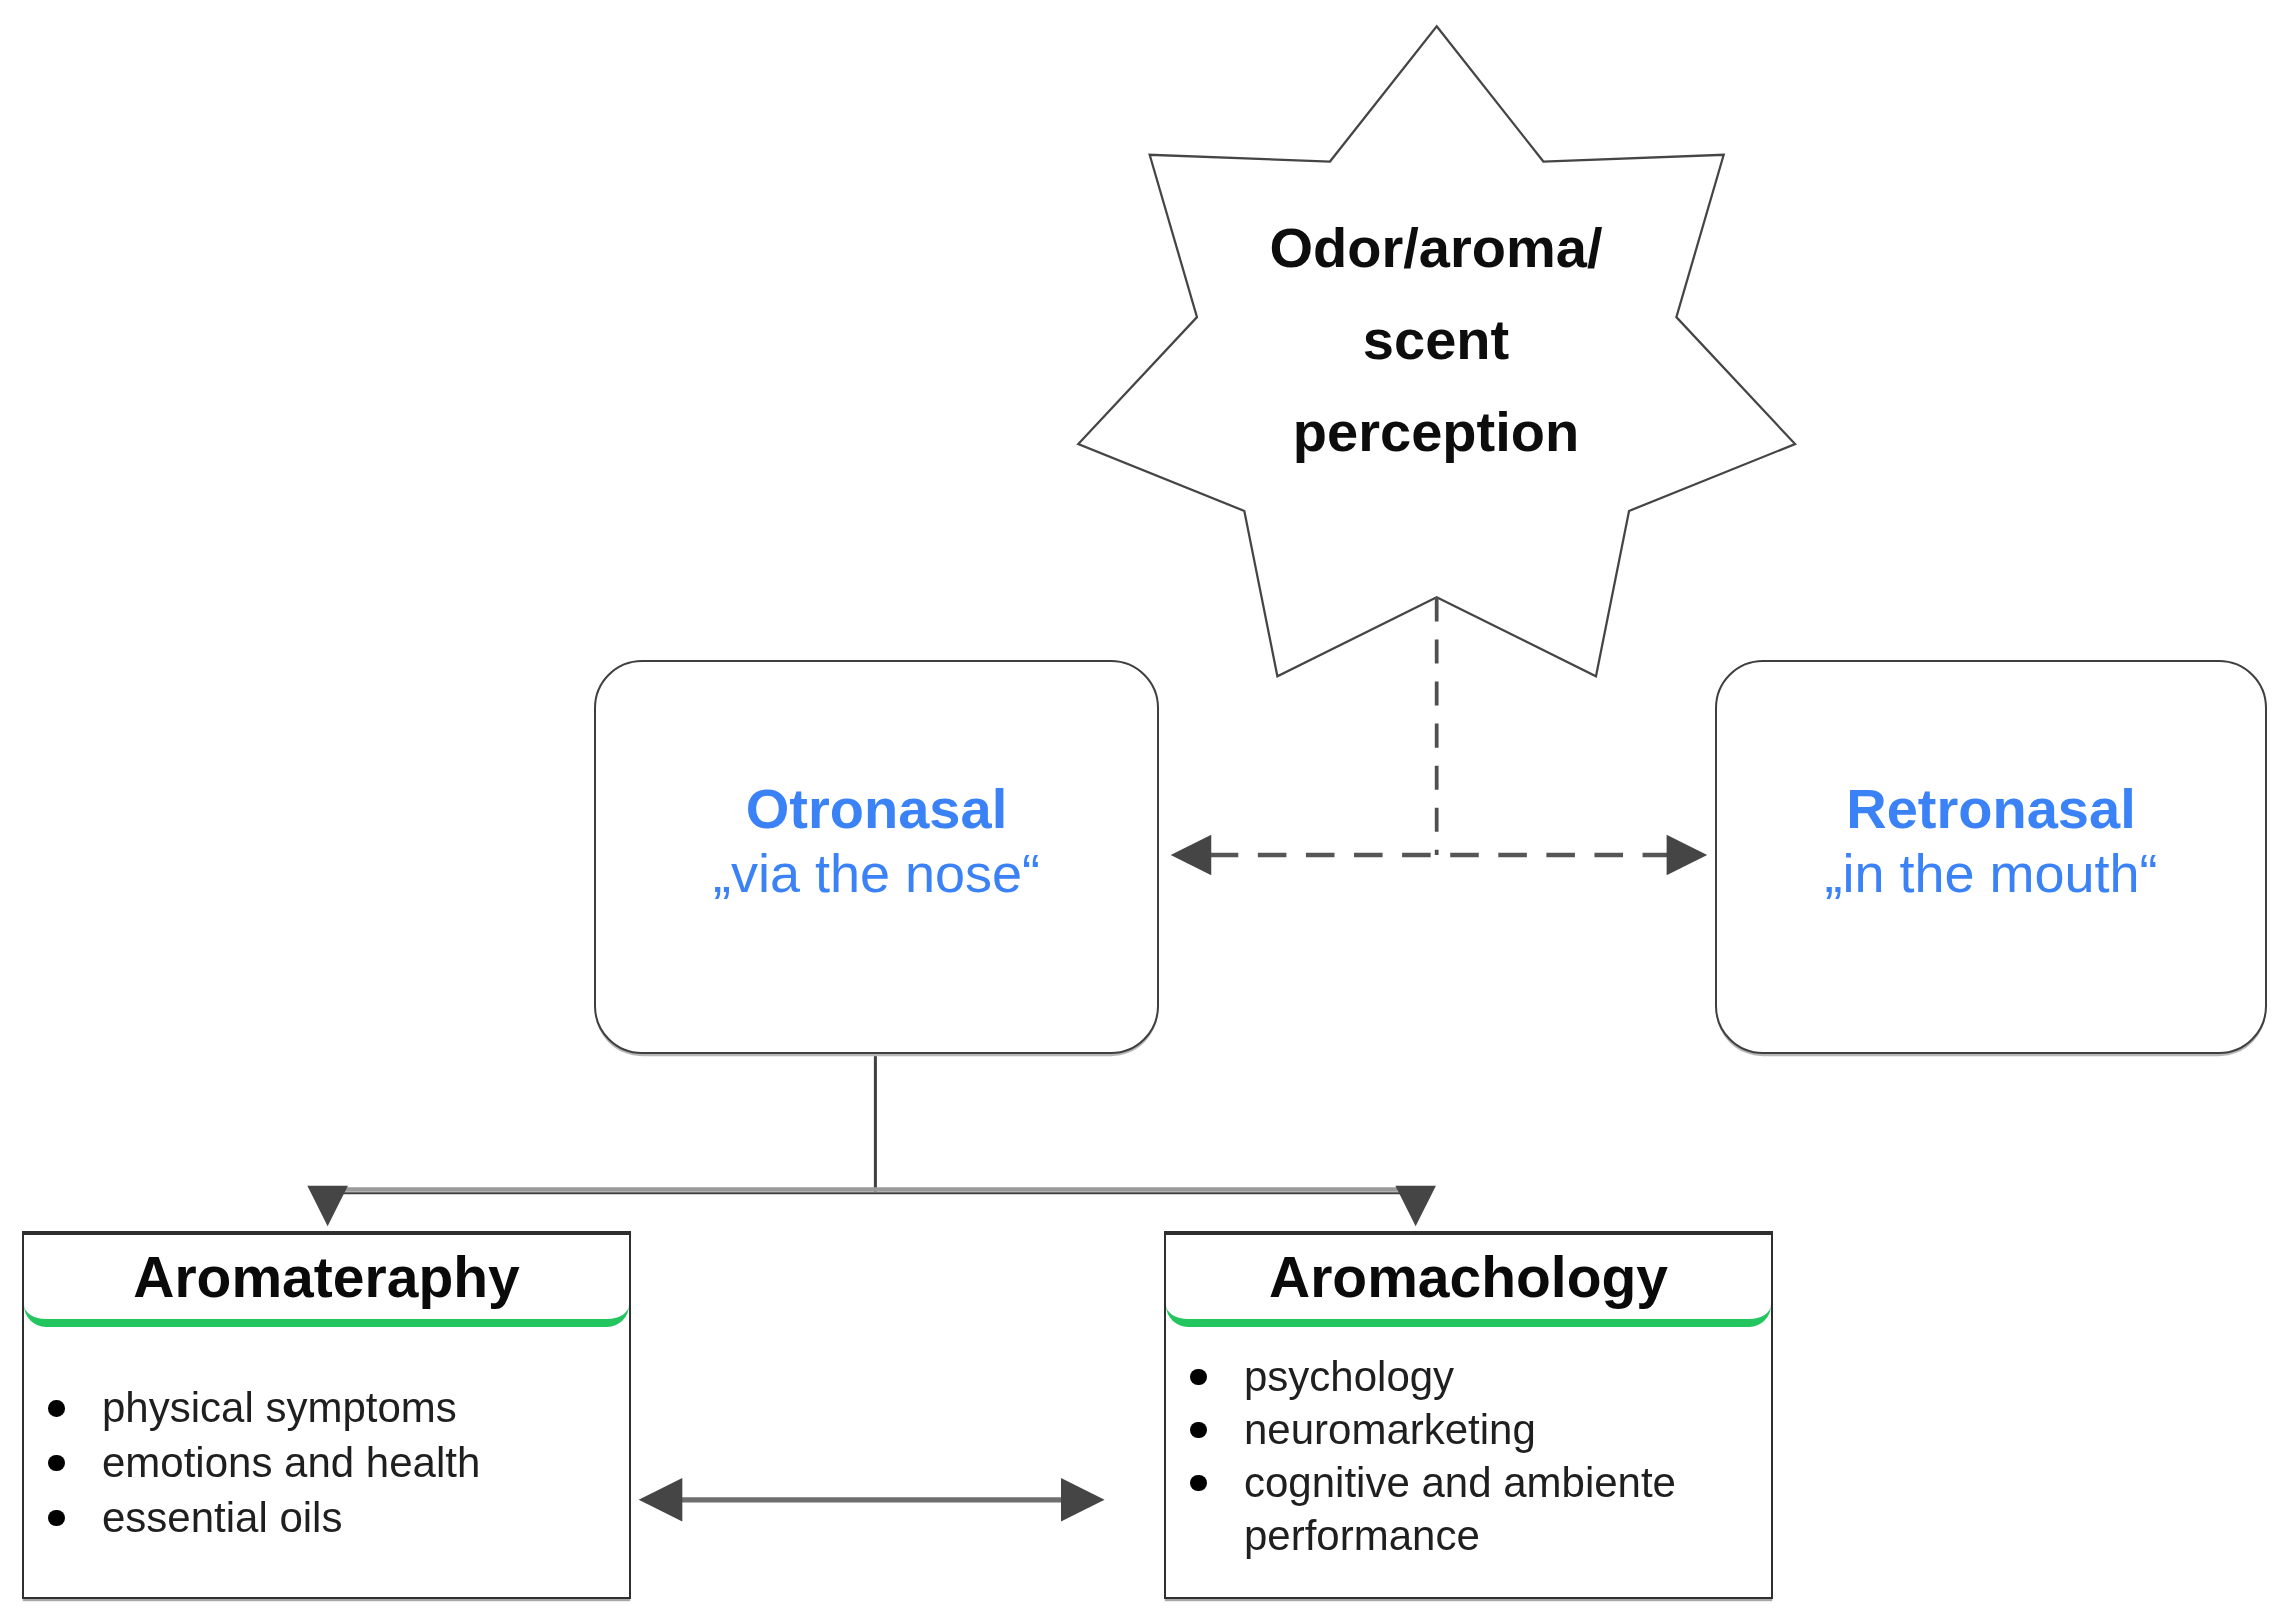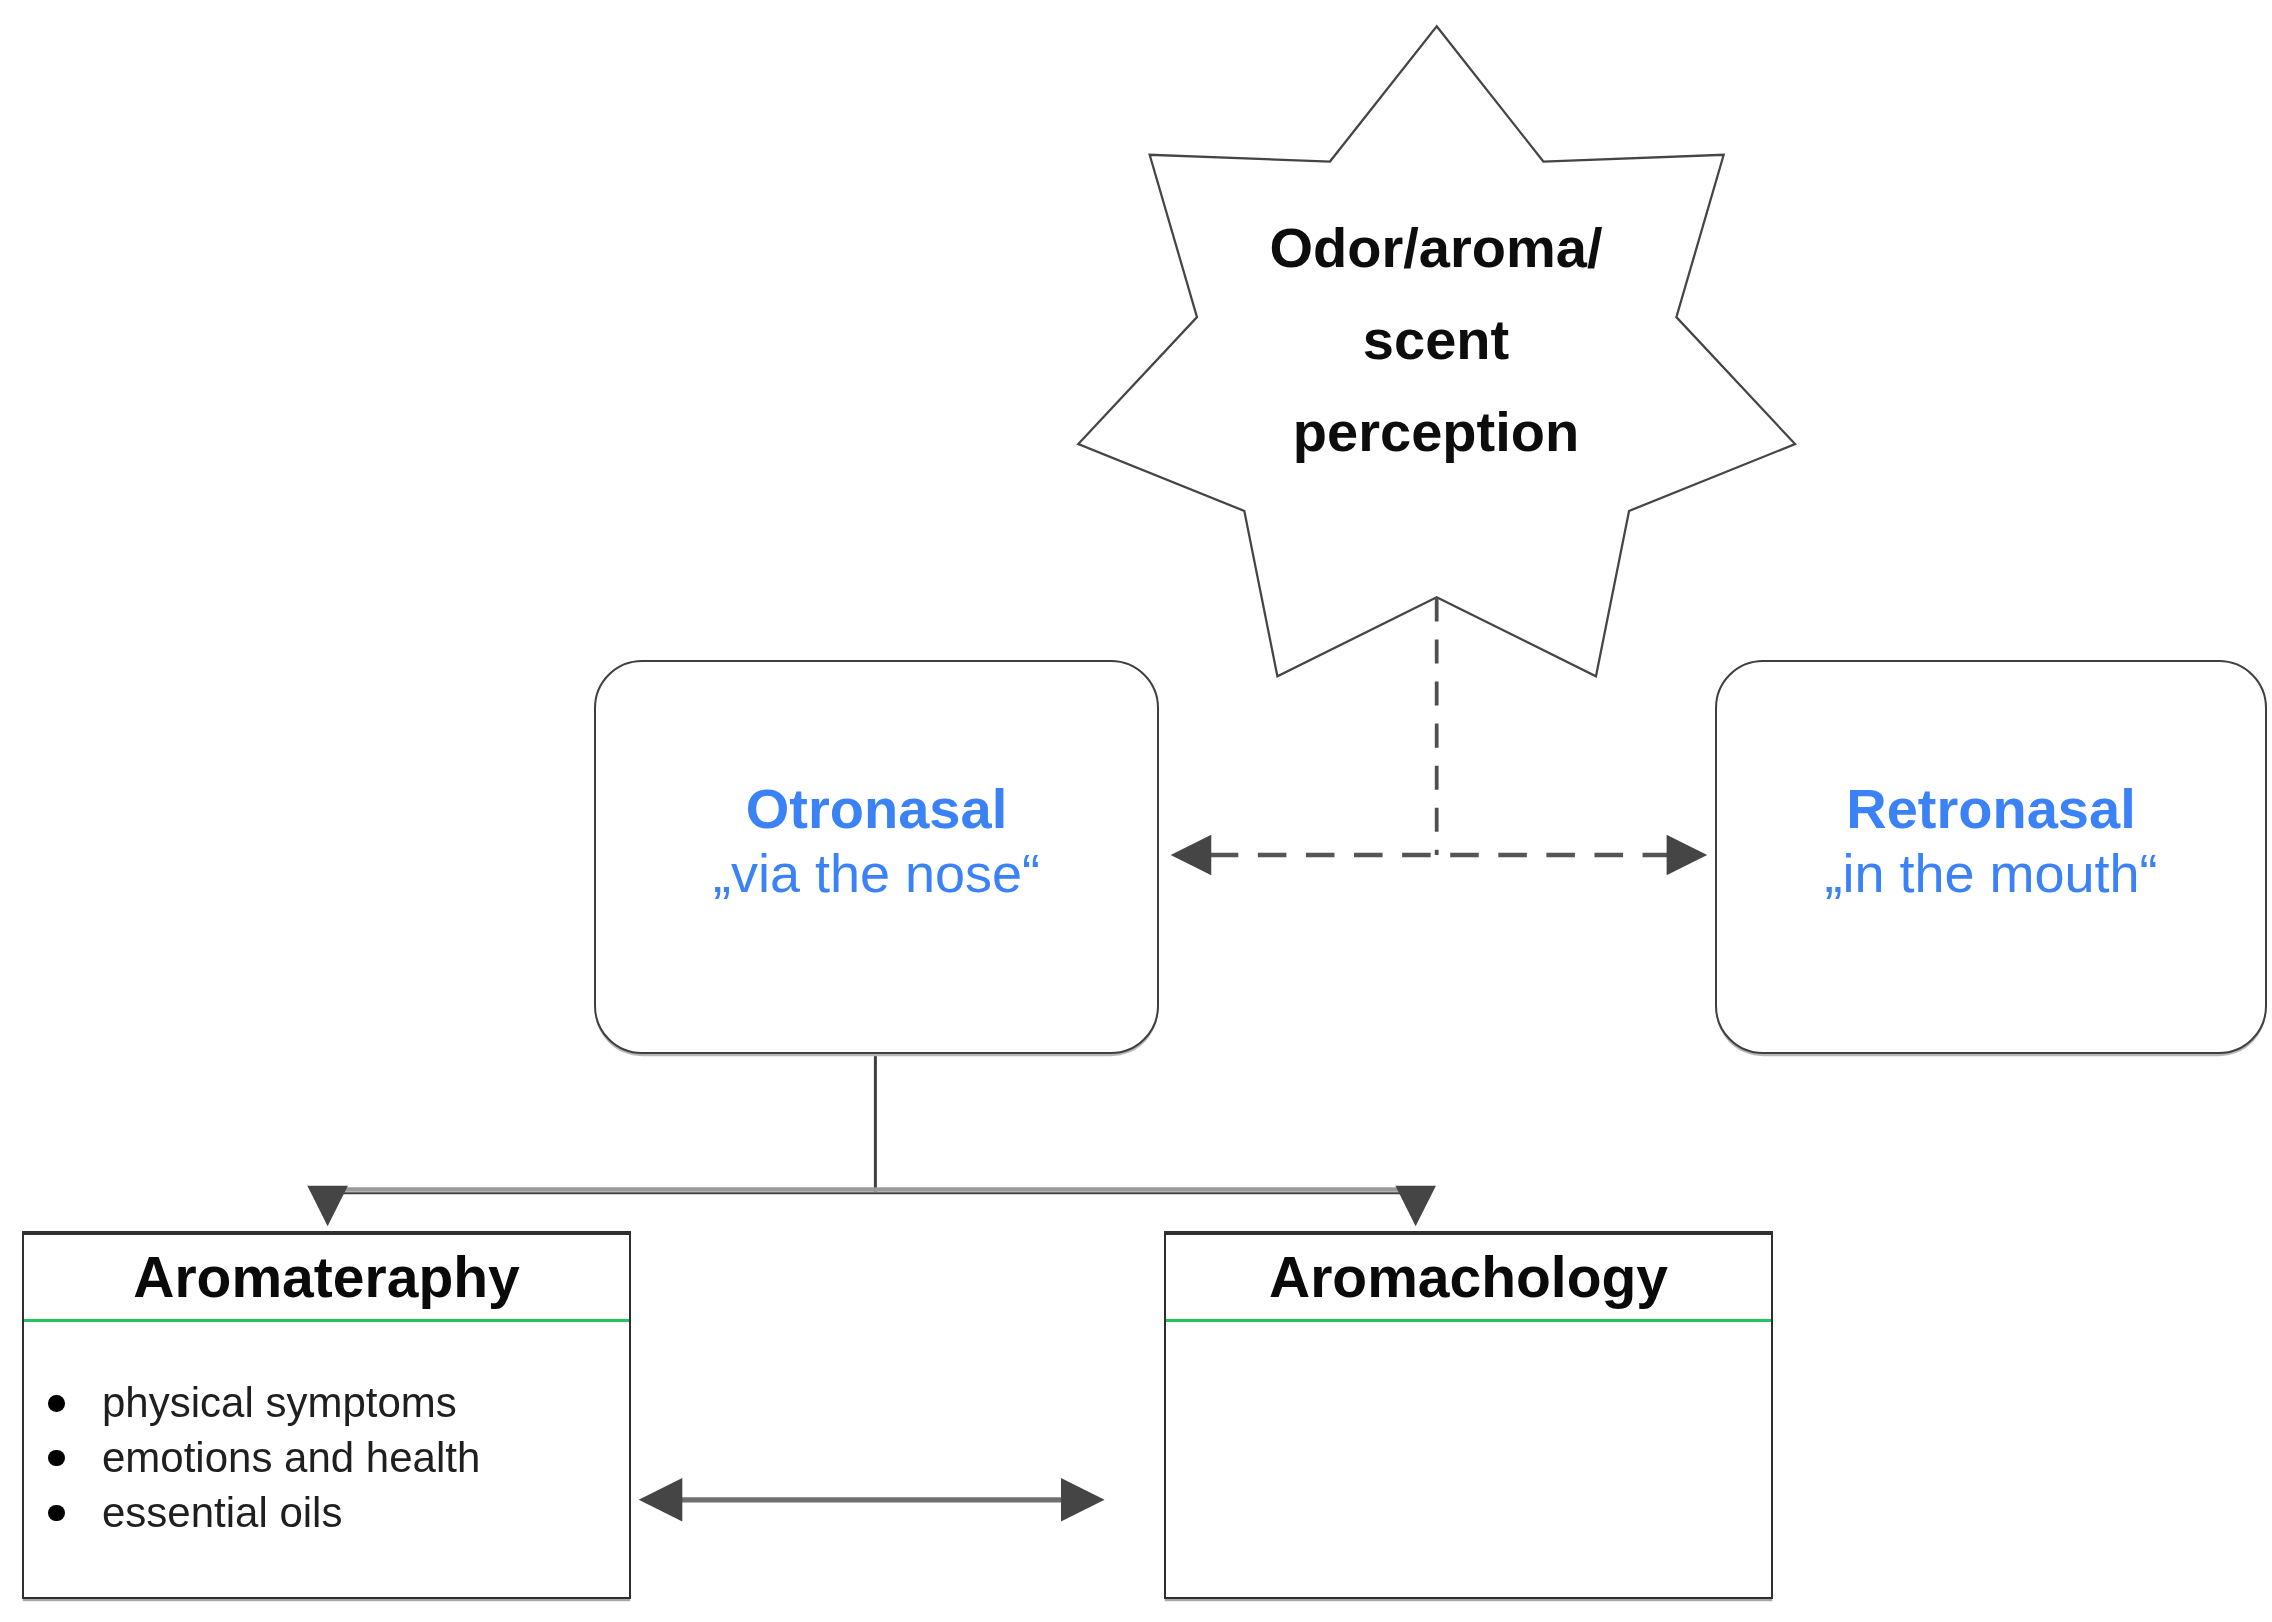--- a/index.html
+++ b/index.html
@@ -32,22 +32,22 @@
 
   
   .sqbox{
     position:absolute; width:609px; height:368px; background:#ffffff;
     border:2.3px solid #2f2f2f; border-top-width:4.5px;
     box-shadow:0 3px 0 -0.8px #a8a8a8; box-sizing:border-box;
   }
   #aromatherapy{left:22px; top:1231px;}
   #aromachology{left:1164px; top:1231px;}
   .sq-header{
-    height:84px; border-bottom:3px solid #22c55e;
-    display:flex; align-items:center; justify-content:center;
+    height:84px; border-bottom:8px solid #22c55e;
+    display:flex; align-items:center; justify-content:center;border-radius:22px;
   }
   .sq-title{font-weight:bold; font-size:57px; color:#0a0a0a;}
   .sq-body{padding:0 45px 0 0;}
   .sq-body ul{margin:0; padding:0; list-style:none;}
   .sq-body li{
     position:relative; padding-left:78px; font-size:42px; line-height:54px; color:#1f1f1f;
   }
   .sq-body li::before{
     content:''; position:absolute; left:24px; top:19px;
     width:16.5px; height:16.5px; background:#000; border-radius:50%;
@@ -110,16 +110,23 @@
           <li>emotions and health</li>
           <li>essential oils</li>
         </ul>
     </div>
   </div>
 
   <div class="sqbox" id="aromachology">
     <div class="sq-header">
       <div class="sq-title">Aromachology</div>
     </div>
+    <div class="sq-body">
+      <ul>
+          <li>psychology</li>
+          <li>neuromarketing</li>
+          <li>cognitive and ambiente performance</li>
+        </ul>
+    </div>
   </div>
 
 </div>
 
 
 </body></html>

